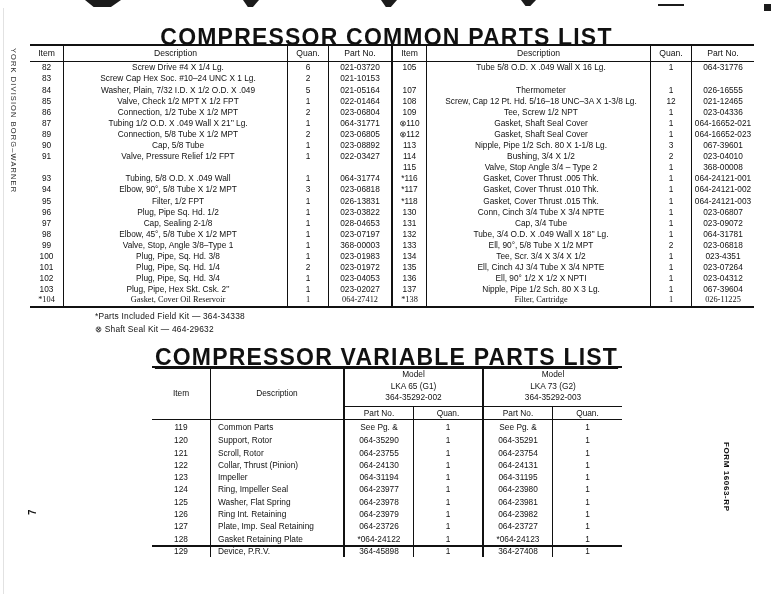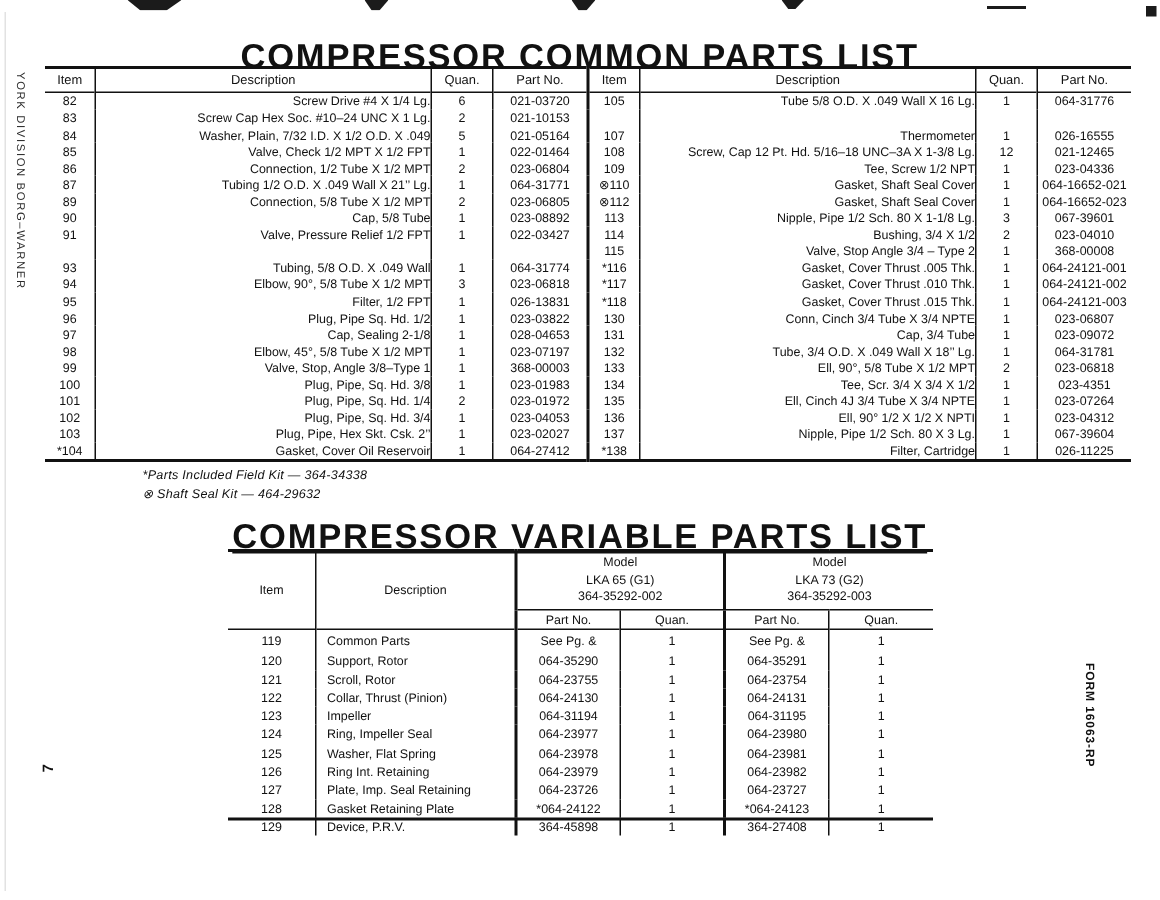--- a/index.html
+++ b/index.html
@@ -80,41 +80,40 @@
     line-height: 1;
   }
   .tbl td, .tbl th { padding: 0; font-weight: normal; vertical-align: middle; }
 
   
   #common-table {
     left: 30px; top: 44px; width: 713px;
   }
   #common-table .rule-top   { border-top: 2.5px solid #111; }
   #common-table .rule-head  { border-bottom: 1.2px solid #111; }
-  #common-table .rule-bot   { border-bottom: 2.5px solid #111; }
+  #common-table .rule-bot   { border-bottom: 2.5px solid #111; font-family: Liberation Serif, serif; }
 
   #common-table td, #common-table th { height: 11.1px; }
   #common-table tr.hdr td { height: 15px; text-align: center; font-size: 8.6px; }
 
   .vl { border-left: 1.1px solid #111; }
   .vl-thick { border-left: 2.2px solid #111; }
 
   .c-item { width: 33px;  text-align: center; }
-  .c-desc { width: 223px; padding-left: 5px !important; text-align: right; }
+  .c-desc { width: 223px; padding-left: 5px !important; text-align: center; }
   .c-qty  { width: 40px;  text-align: center; }
   .c-part { width: 62px;  text-align: center; }
 
   
   .footnotes {
     position: absolute;
     left: 95px; top: 310px;
     font-size: 8.4px;
     line-height: 13px;
     letter-spacing: 0.2px;
-    font-style: italic;
   }
 
   
   #variable-table {
     left: 152px; top: 366px; width: 470px;
   }
   #variable-table td { height: 12.3px; font-size: 8.3px; }
   #variable-table .rule-top  { border-top: 2.2px solid #111; }
   #variable-table .rule-sub  { border-bottom: 1.1px solid #111; }
 

